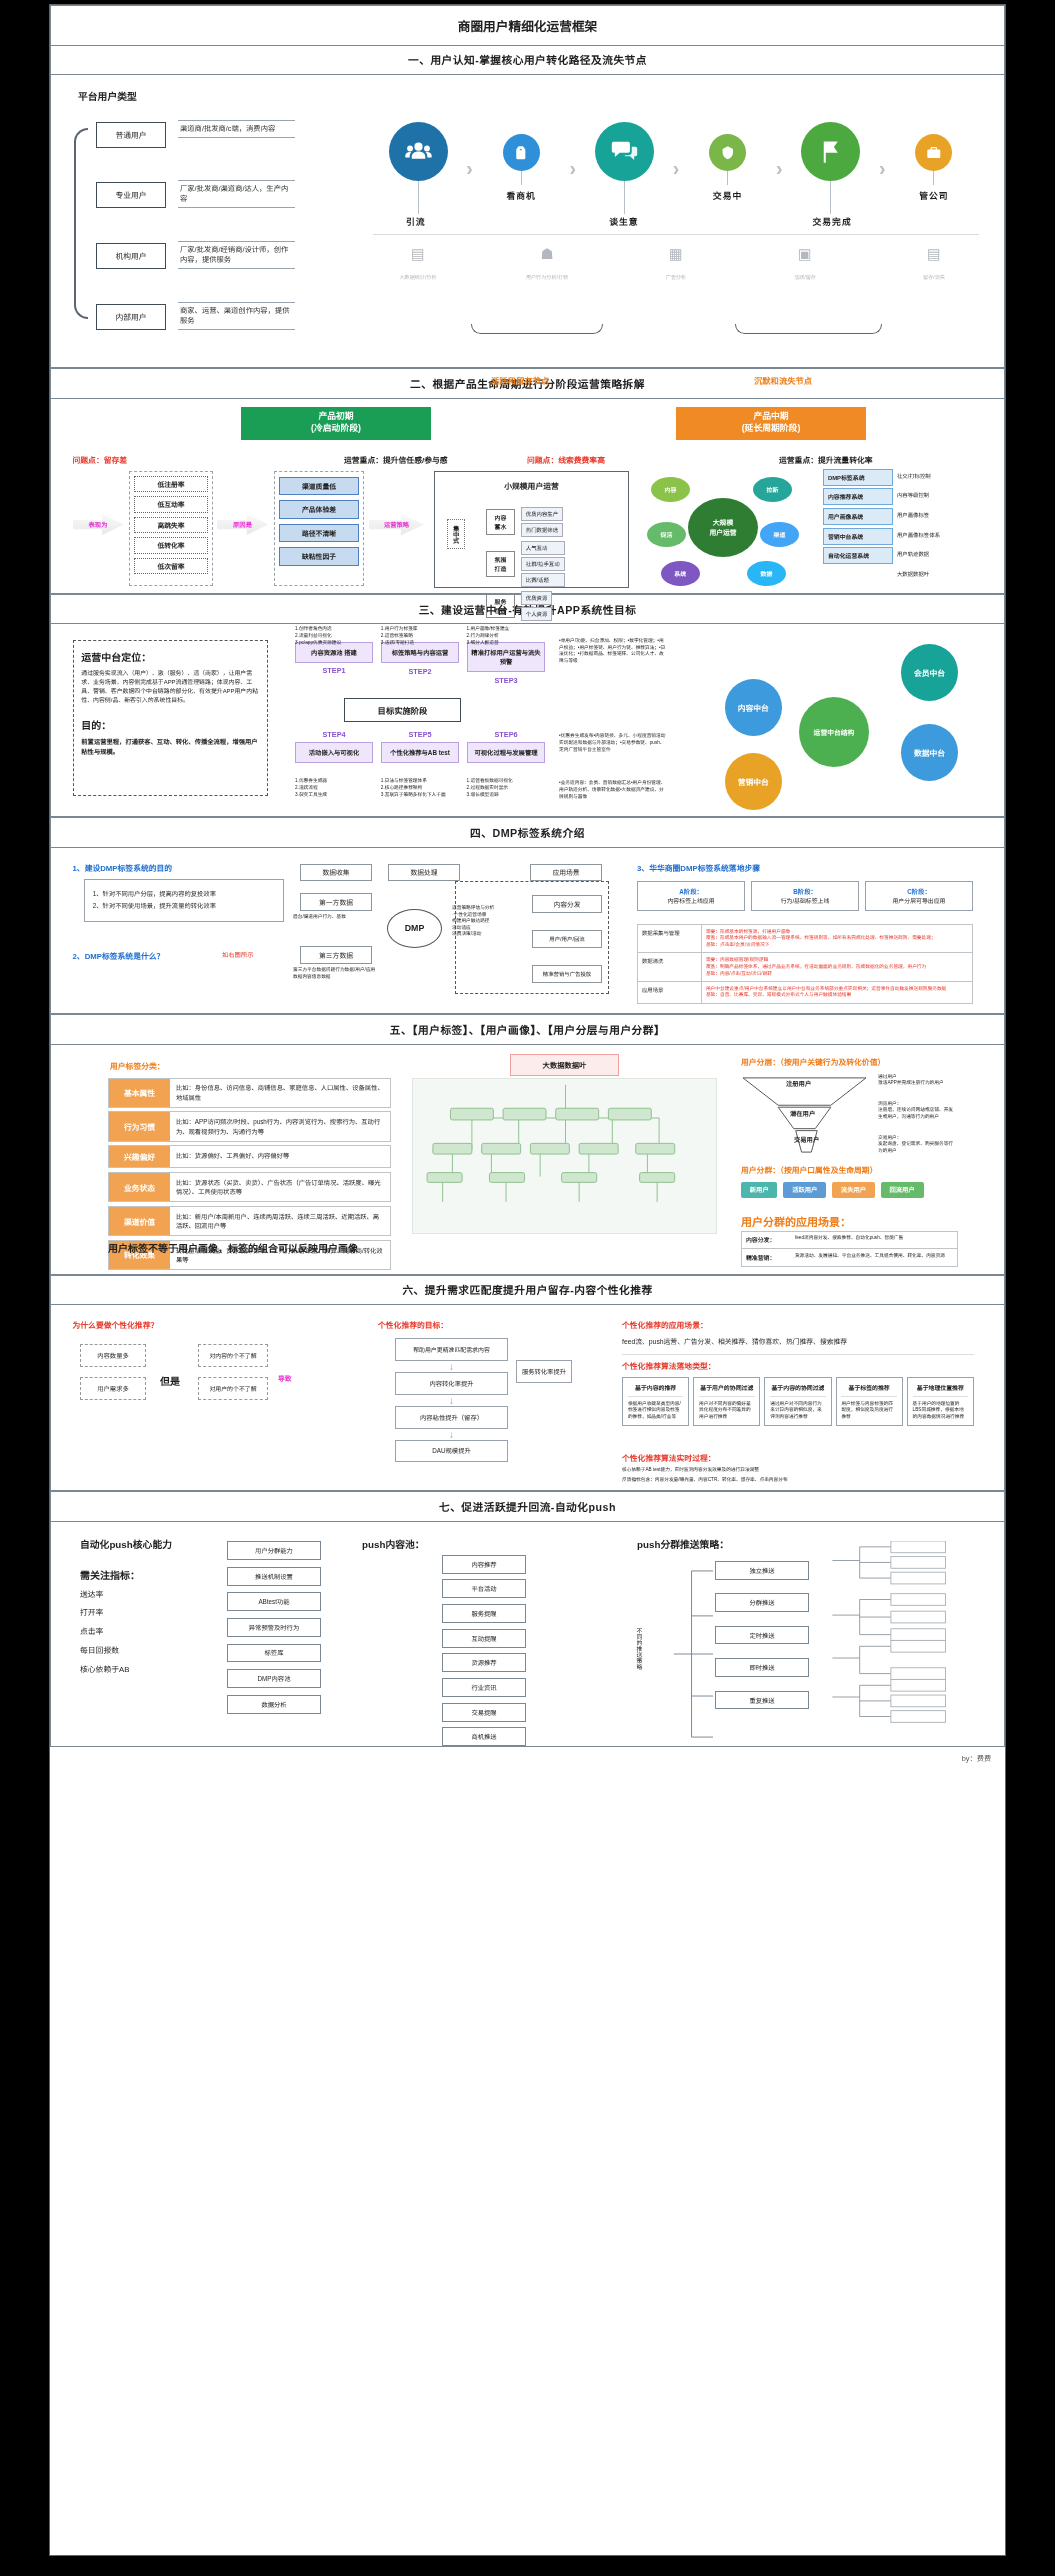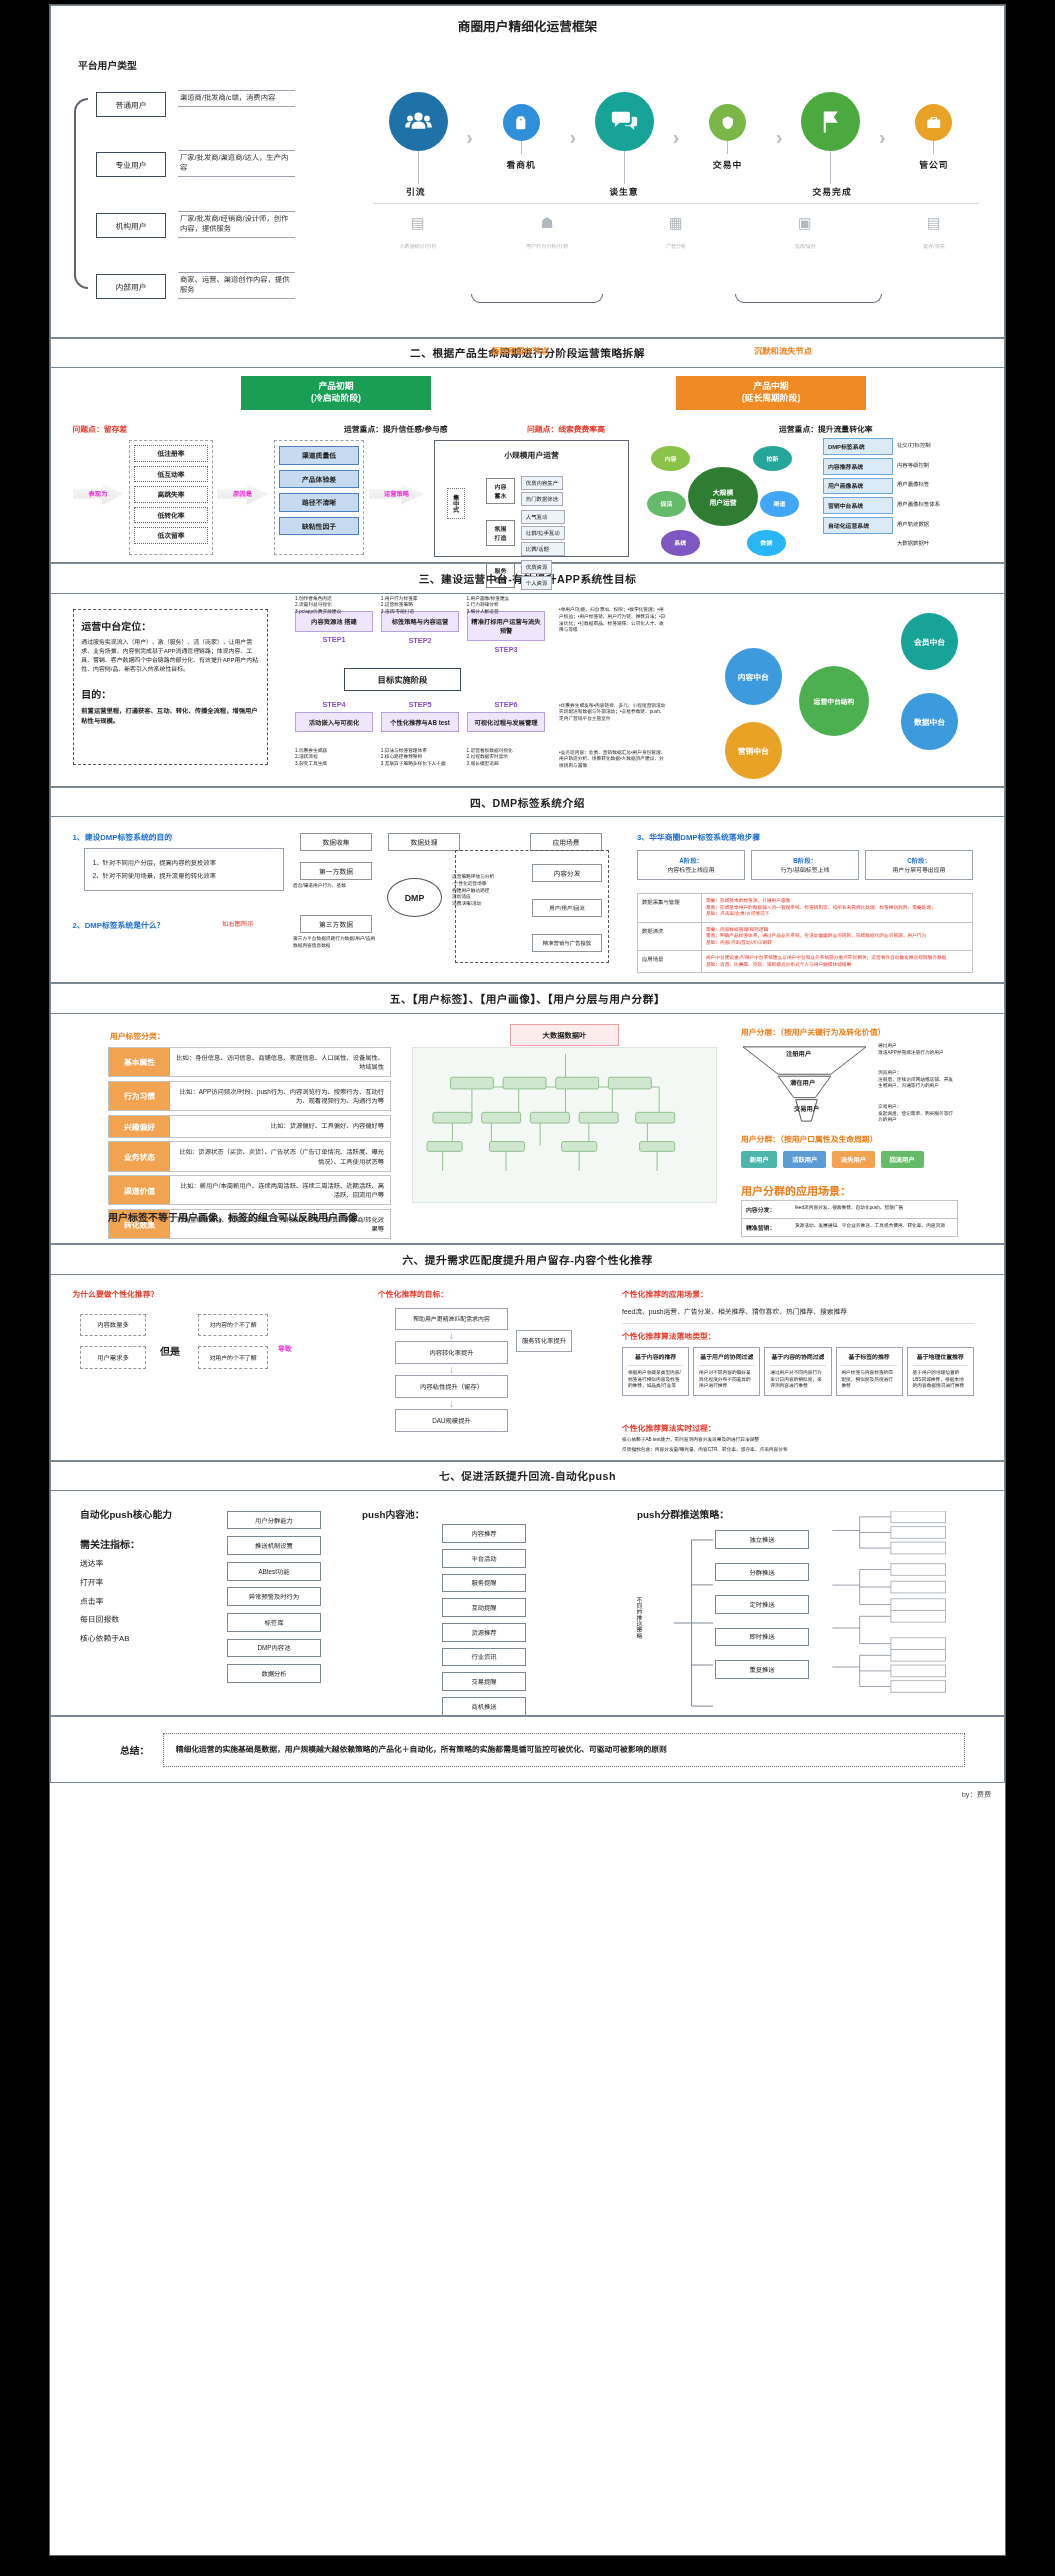--- a/index.html
+++ b/index.html
@@ -116,21 +116,21 @@
   .midcirc { position:absolute; border-radius:50%; display:flex; align-items:center; justify-content:center; color:#fff; font-weight:bold; font-size:7.8px; }
 
   
   .s4 { height:166px; }
   .numlead { color:#1f6fd0; font-weight:bold; font-size:7.8px; }
   .greybox { border:1px solid #8d959d; background:#fff; font-size:6.8px; display:flex; align-items:center; justify-content:center; }
   .redtxt { color:#e8392b; }
 
   
   .s5 { height:230px; }
-  .tagrow { display:flex; border:1px solid #bfc4c9; margin-bottom:3.9px;text-align:right; }
+  .tagrow { display:flex; border:1px solid #bfc4c9; margin-bottom:3.9px; }
   .tagkey { width:61px; background:#f2a352; color:#fff; font-weight:bold; font-size:7.8px; display:flex; align-items:center; justify-content:center; padding:4.9px 2px; }
   .tagval { flex:1; font-size:6.3px; padding:4.9px 5.9px; line-height:1.45; }
 
   
   .s6sec { height:186px; }
   .hdr-orange { color:#ef7d1a; font-weight:bold; font-size:7.8px; }
   .card { border:1px solid #9aa3ad; background:#fff; }
 
   
   .s7sec { height:225px; }
@@ -142,20 +142,21 @@
   .sum-box { flex:1; margin-right:39px; border:1px dotted #777; padding:9.8px 11.7px; font-size:7.8px; font-weight:bold; line-height:1.6; }
   .byline { text-align:right; font-size:7.3px; color:#555; padding:5.9px 13.7px 0 0; }
 </style>
 </head>
 <body>
 
 <div class="page">
 
   <div class="doc-title">商圈用户精细化运营框架</div>
 
+  <div class="sec-title">一、用户认知-掌握核心用户转化路径及流失节点</div>
   <div class="sec-body s1">
     <div class="s1-label">平台用户类型</div>
     <div class="brace"></div>
 
     <div class="utype" style="left:45px;top:47px">
       <div class="utype-box">普通用户</div>
       <div class="utype-desc">渠道商/批发商/c端，消费内容</div>
     </div>
     <div class="utype" style="left:45px;top:107px">
       <div class="utype-box">专业用户</div>
@@ -778,19 +779,15 @@
           <rect x="60" y="90" width="56" height="12"></rect>
         <rect x="60" y="102" width="56" height="12"></rect>
           <rect x="60" y="130" width="56" height="12"></rect>
         <rect x="60" y="142" width="56" height="12"></rect>
           <rect x="60" y="158" width="56" height="12"></rect>
           <rect x="60" y="174" width="56" height="12"></rect>
       </g>
     </svg>
   </div>
 
-  <div class="summary">
-    <div class="sum-lab">总结：</div>
-    <div class="sum-box">精细化运营的实施基础是数据，用户规模越大越依赖策略的产品化＋自动化，所有策略的实施都需是循可监控可被优化、可驱动可被影响的原则</div>
-  </div>
   <div class="byline">by：费费</div>
 </div>
 
 
 </body></html>

